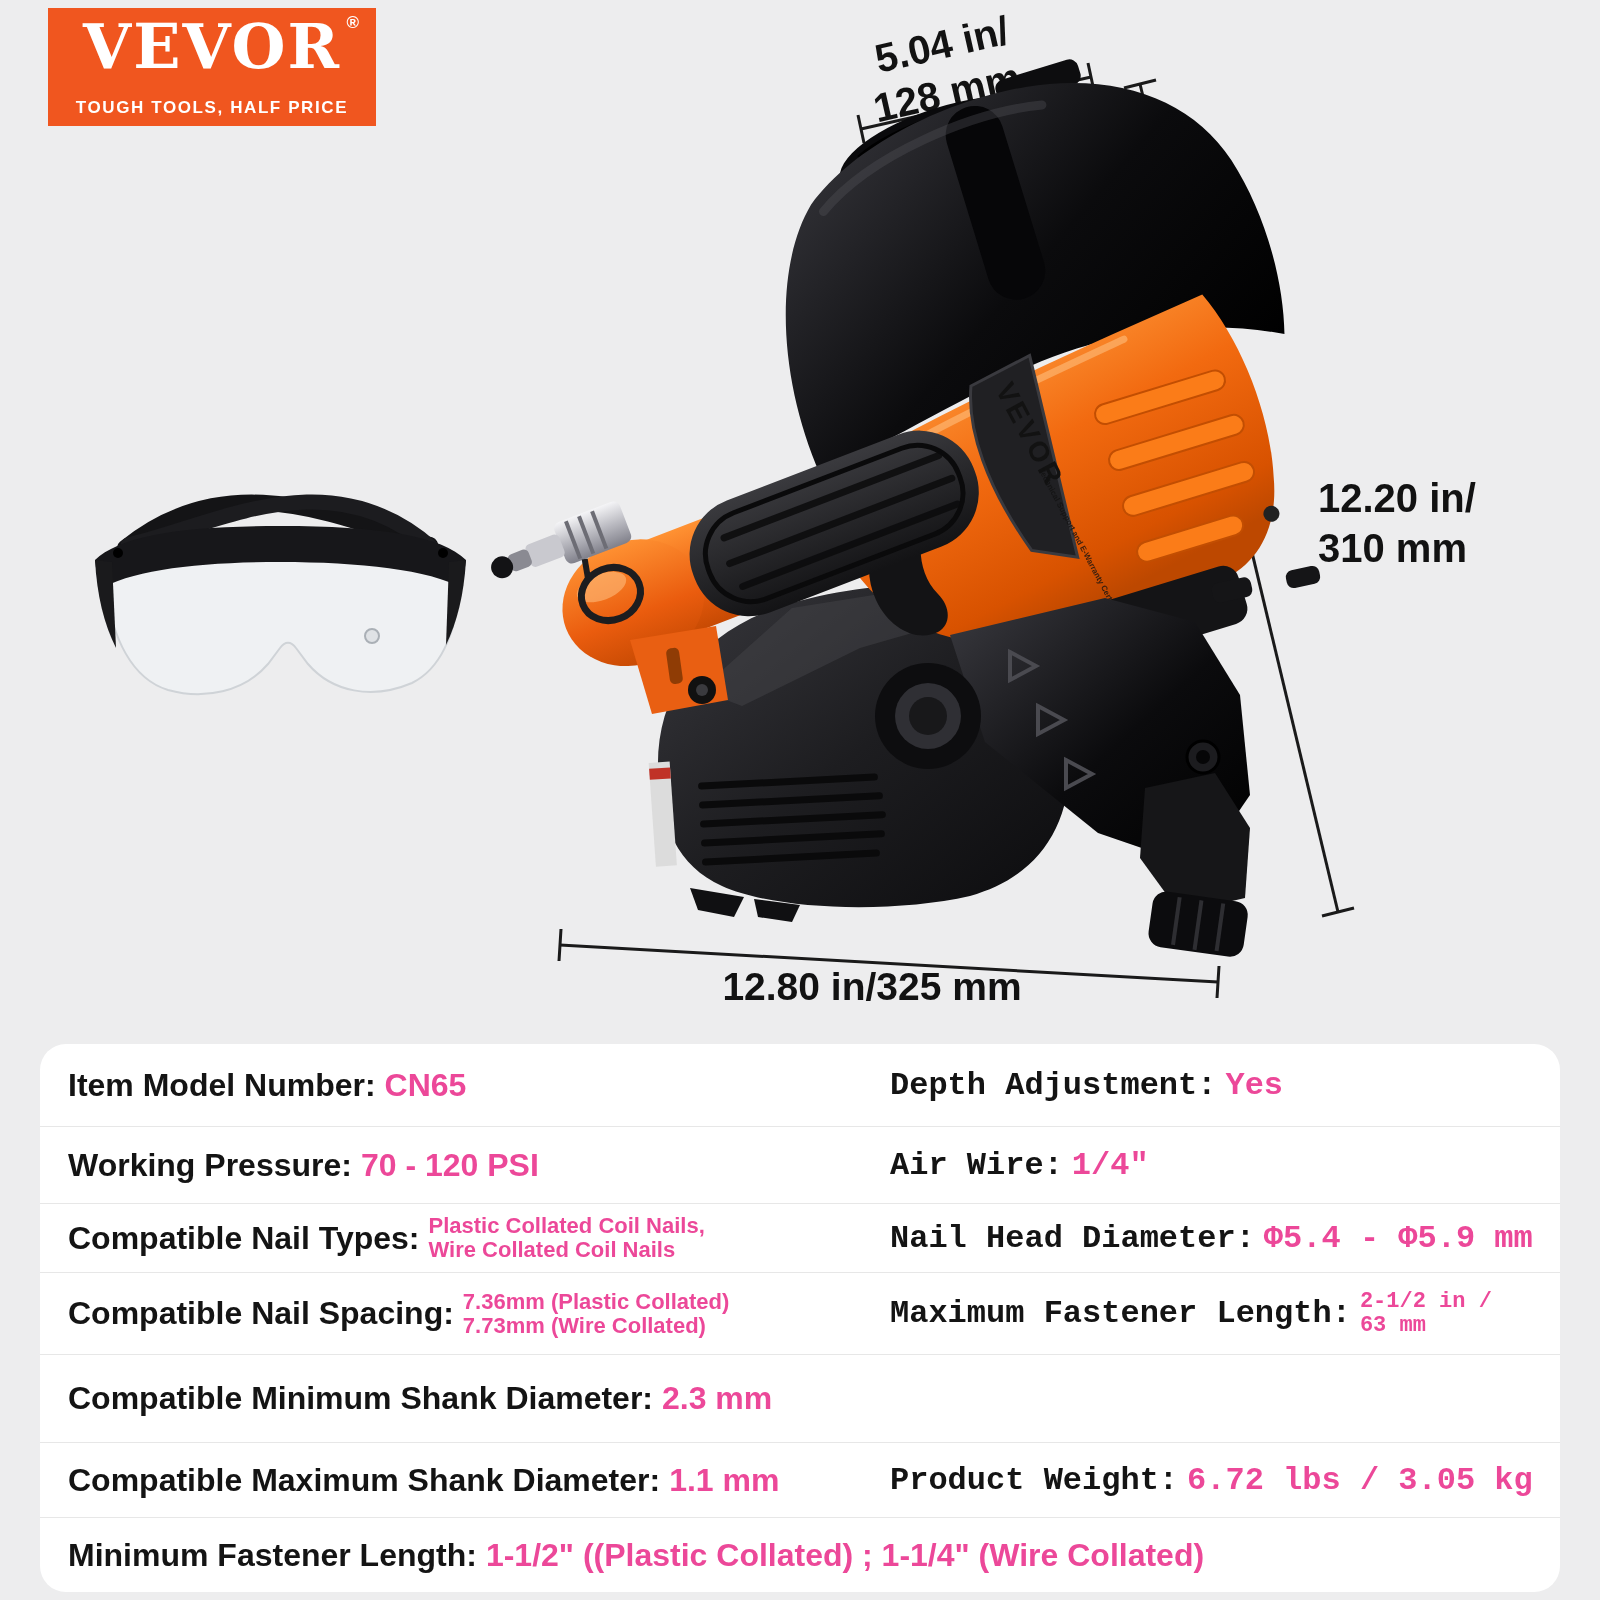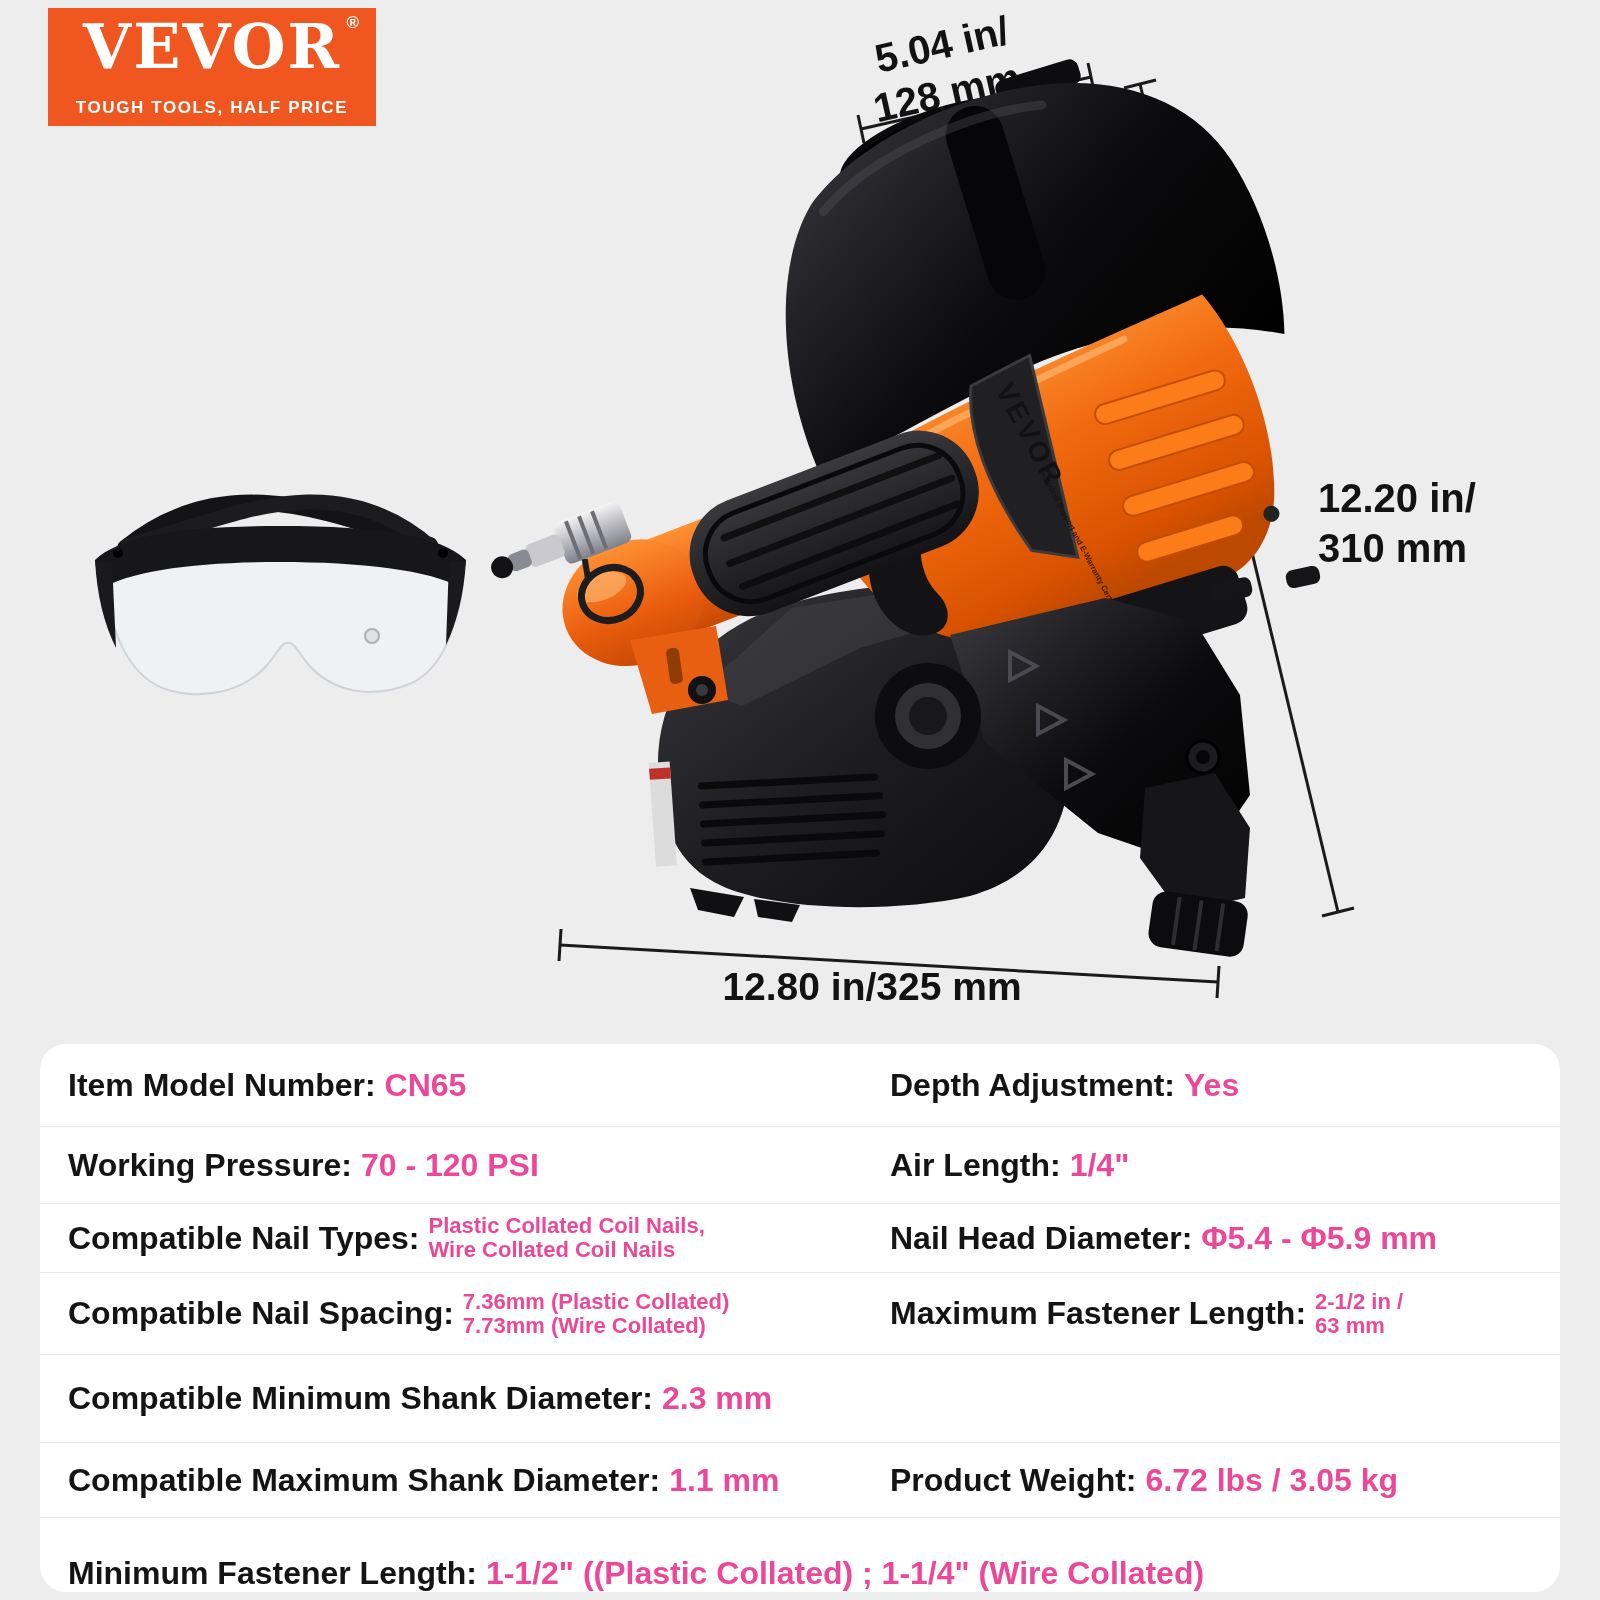--- a/index.html
+++ b/index.html
@@ -24,26 +24,26 @@
   }
   
   .stage{position:absolute;left:0;top:0;width:1600px;height:1600px;}
   .stage text{font-family:"Liberation Sans",sans-serif;font-weight:bold;fill:#121212;}
   
   .spec-table{
     position:absolute;left:40px;top:1044px;width:1520px;height:548px;
     background:#ffffff;border-radius:26px;overflow:hidden;
   }
   .row{display:flex;border-bottom:1px solid #e7e7e7;box-sizing:border-box;}
-  .row:last-child{border-bottom:none;align-items:flex-end;}
+  .row:last-child{border-bottom:none;}
   .h83{height:83px}.h77{height:77px}.h69{height:69px}.h82{height:82px}
   .h88{height:88px}.h75{height:75px}.h74{height:74px}
   .cell{display:flex;align-items:center;gap:9px;box-sizing:border-box;}
   .cell.left{width:850px;padding-left:28px;}
-  .cell.right{flex:1;}
+  .cell.right{flex:1;font-family:Liberation Mono, monospace;}
   .cell.full{padding-left:28px;width:100%;}
   .cell.nogap{gap:1px;}
   .lbl{font-weight:bold;font-size:32px;color:#141414;white-space:nowrap;}
   .val{font-weight:bold;font-size:32px;color:#ec4899;white-space:nowrap;}
   .multi{display:flex;flex-direction:column;line-height:1.08;font-size:22px;}
   .multi .vline{white-space:nowrap;}
 </style>
 </head>
 <body>
 
@@ -256,21 +256,21 @@
       <span class="val">Yes</span>
     </div>
   </div>
 
   <div class="row h77">
     <div class="cell left">
       <span class="lbl">Working Pressure:</span>
       <span class="val">70 - 120 PSI</span>
     </div>
     <div class="cell right">
-      <span class="lbl">Air Length:</span>
+      <span class="lbl">Air Wire:</span>
       <span class="val">1/4"</span>
     </div>
   </div>
 
   <div class="row h69">
     <div class="cell left">
       <span class="lbl">Compatible Nail Types:</span>
       <span class="val multi">
         <span class="vline">Plastic Collated Coil Nails,</span>
         <span class="vline">Wire Collated Coil Nails</span>

